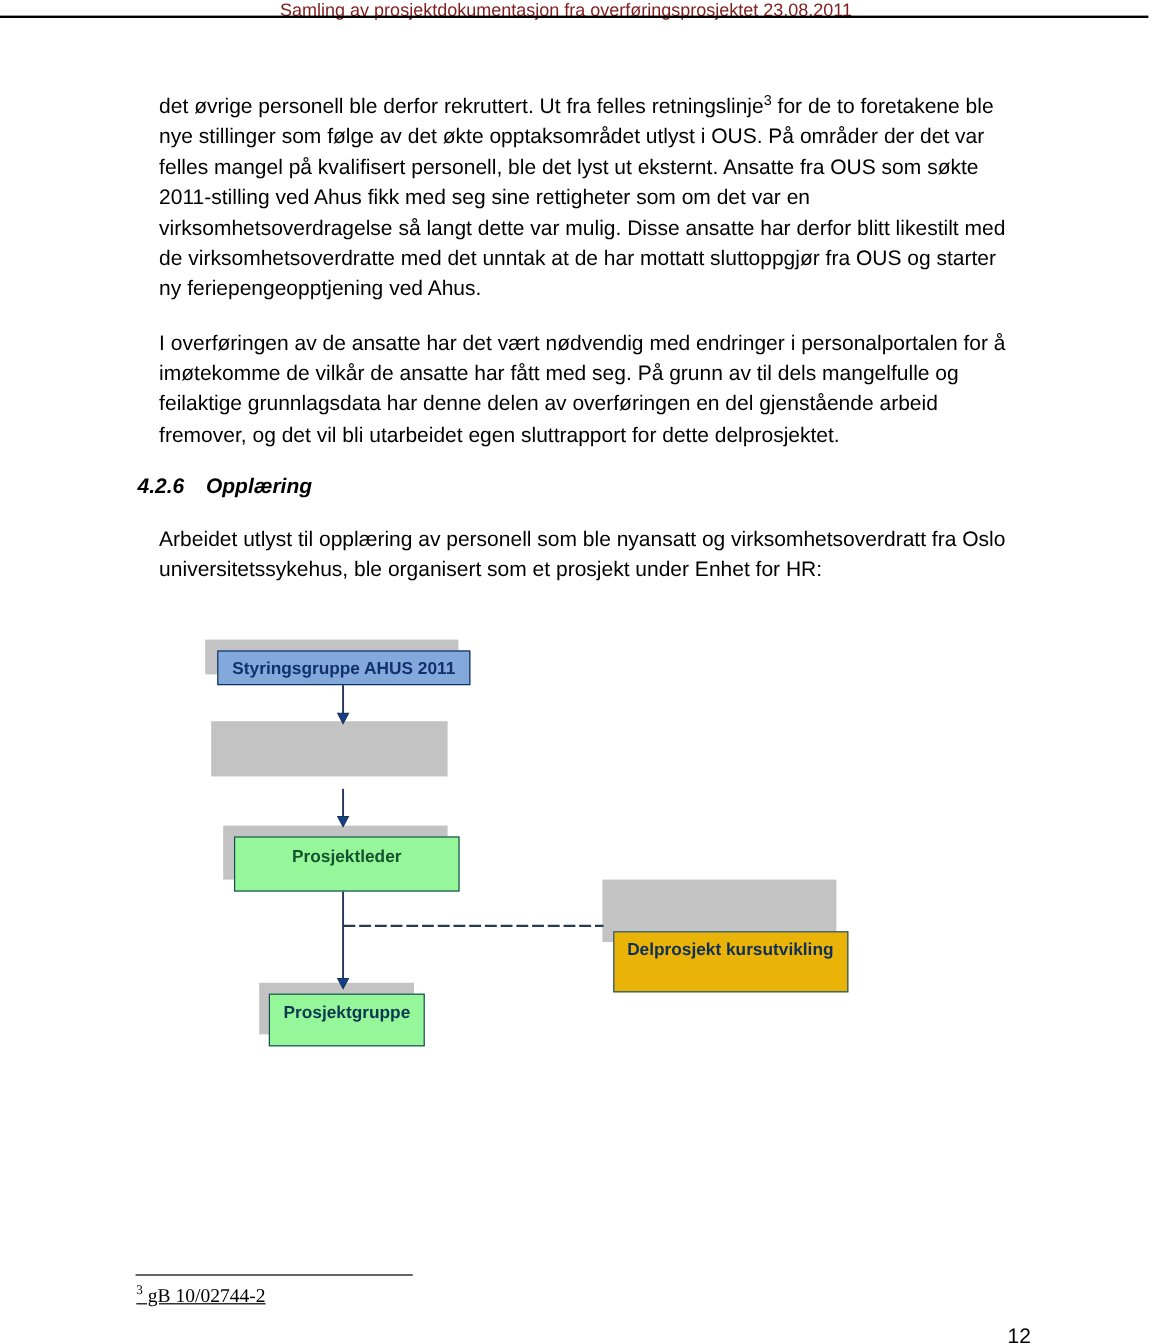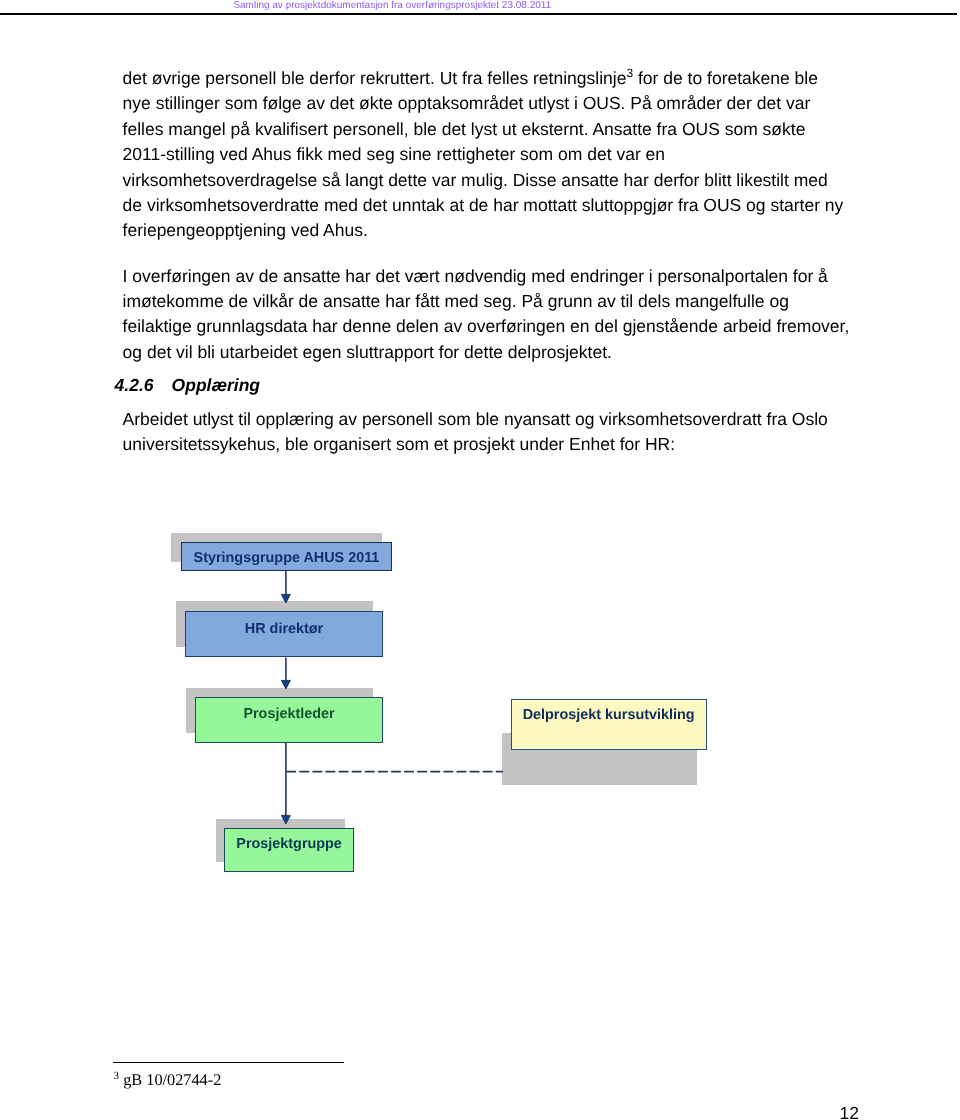--- a/index.html
+++ b/index.html
@@ -7,29 +7,29 @@
   body {
     width:960px; height:1120px; overflow:hidden;
     font-family:"Liberation Sans", sans-serif; color:#000;
     -webkit-font-smoothing:antialiased; text-rendering:geometricPrecision;
   }
   .page { position:relative; width:960px; height:1120px; background:#fff; }
 
   
   .hdr-text {
     position:absolute; left:233.4px; top:-0.5px; text-align:right;
-    font-size:10px; font-weight:400; color:#8b5cf6; white-space:nowrap;
+    font-size:15px; font-weight:400; color:#7f1d1d; white-space:nowrap;
   }
   .hdr-rule {
     position:absolute; left:0; top:12.8px; width:957px; height:2px; background:#000;
   }
 
   
   .body { position:absolute; left:114.6px; top:58px; width:744px; }
-  p.para { margin:8px; font-size:17.5px; line-height:25.4px; text-align:left; }
+  p.para { margin:18px; font-size:17.5px; line-height:25.4px; text-align:left; }
   p.gap  { margin-top:19.7px; }
   .fnref { font-size:12px; vertical-align:super; line-height:0; }
 
   h3.sec { font-size:17.5px; line-height:25.4px; font-weight:700; font-style:italic; margin:0 0 4.8px 0; }
   h3.secgap { margin-top:7px; }
   h3.sec .num { display:inline-block; width:57px; }
 
   
   .chart { position:absolute; left:0; top:0; width:960px; height:1120px; }
   .chart-svg { position:absolute; left:0; top:0; width:960px; height:1120px; }
@@ -46,33 +46,33 @@
   .sh-styr  { left:171.3px; top:533.2px;  width:210.8px; height:28.4px; }
 
   .n-hr     { left:185.0px; top:611.2px;  width:198.0px; height:45.8px; padding-top:8.4px;
               background:#83A9DC; border:1.6px solid #1A4276; color:#12306E; }
   .sh-hr    { left:175.8px; top:601.4px;  width:197.5px; height:46.0px; }
 
   .n-pl     { left:195.1px; top:696.9px;  width:187.8px; height:45.7px; padding-top:8.2px;
               background:#95F79A; border:1.6px solid #1A4C57; color:#14532d; }
   .sh-pl    { left:185.6px; top:688.4px;  width:187.6px; height:45.1px; }
 
-  .n-dp     { left:510.5px; top:699px;  width:196.2px; height:51.0px; padding-top:7.0px;
-              background:#fef9c3; border:1.7px solid #20567A; color:#0E2F58; }
+  .n-dp     { left:510.5px; top:776px;  width:196.2px; height:51.0px; padding-top:7.0px;
+              background:#eab308; border:1.7px solid #20567A; color:#0E2F58; }
   .sh-dp    { left:502.0px; top:732.7px;  width:194.8px; height:52.2px; }
 
   .n-pg     { left:224.3px; top:828.1px;  width:129.6px; height:43.8px; padding-top:7.3px;
               background:#95F79A; border:1.6px solid #1A4C57; color:#0B3850; }
   .sh-pg    { left:216.3px; top:819.2px;  width:129.0px; height:43.0px; }
 
   
   .fn-rule { position:absolute; left:113px; top:1061.5px; width:231px; height:1.7px; background:#000; }
   .fn {
     position:absolute; left:113.6px; top:1070.0px;
-    font-family:"Liberation Serif", serif; font-size:16.3px; line-height:19px; color:#000;
+    font-family:"Liberation Serif", serif; font-size:16.3px; line-height:19px; color:#000;text-decoration:underline;
   }
   .fn .mark { font-size:11px; vertical-align:super; line-height:0; }
   .pageno { position:absolute; left:839.6px; top:1103px; font-size:17.5px; line-height:20px; }
 </style>
 </head>
 <body>
 
 <div class="page">
 
   <div class="hdr-text">Samling av prosjektdokumentasjon fra overføringsprosjektet 23.08.2011</div>
@@ -108,23 +108,20 @@
         <line x1="285.9" y1="742.4" x2="285.9" y2="816.2" stroke-width="1.6"></line>
         <polygon points="281.4,815.4 290.4,815.4 285.9,823.9" stroke="#17324F" stroke-width="0.9"></polygon>
 
         <line x1="286.2" y1="771.6" x2="502.9" y2="771.6" stroke-width="1.85" stroke-dasharray="9.9 3.2" fill="none" stroke="#2A3A55"></line>
       </g>
     </svg>
 
     <div class="node n-styr">
         <span>Styringsgruppe AHUS 2011</span>
       </div>
-    <div class="node n-hr">
-        <span>HR direktør</span>
-      </div>
     <div class="node n-pl">
         <span>Prosjektleder</span>
       </div>
     <div class="node n-dp">
         <span>Delprosjekt kursutvikling</span>
       </div>
     <div class="node n-pg">
         <span>Prosjektgruppe</span>
       </div>
   </div>

